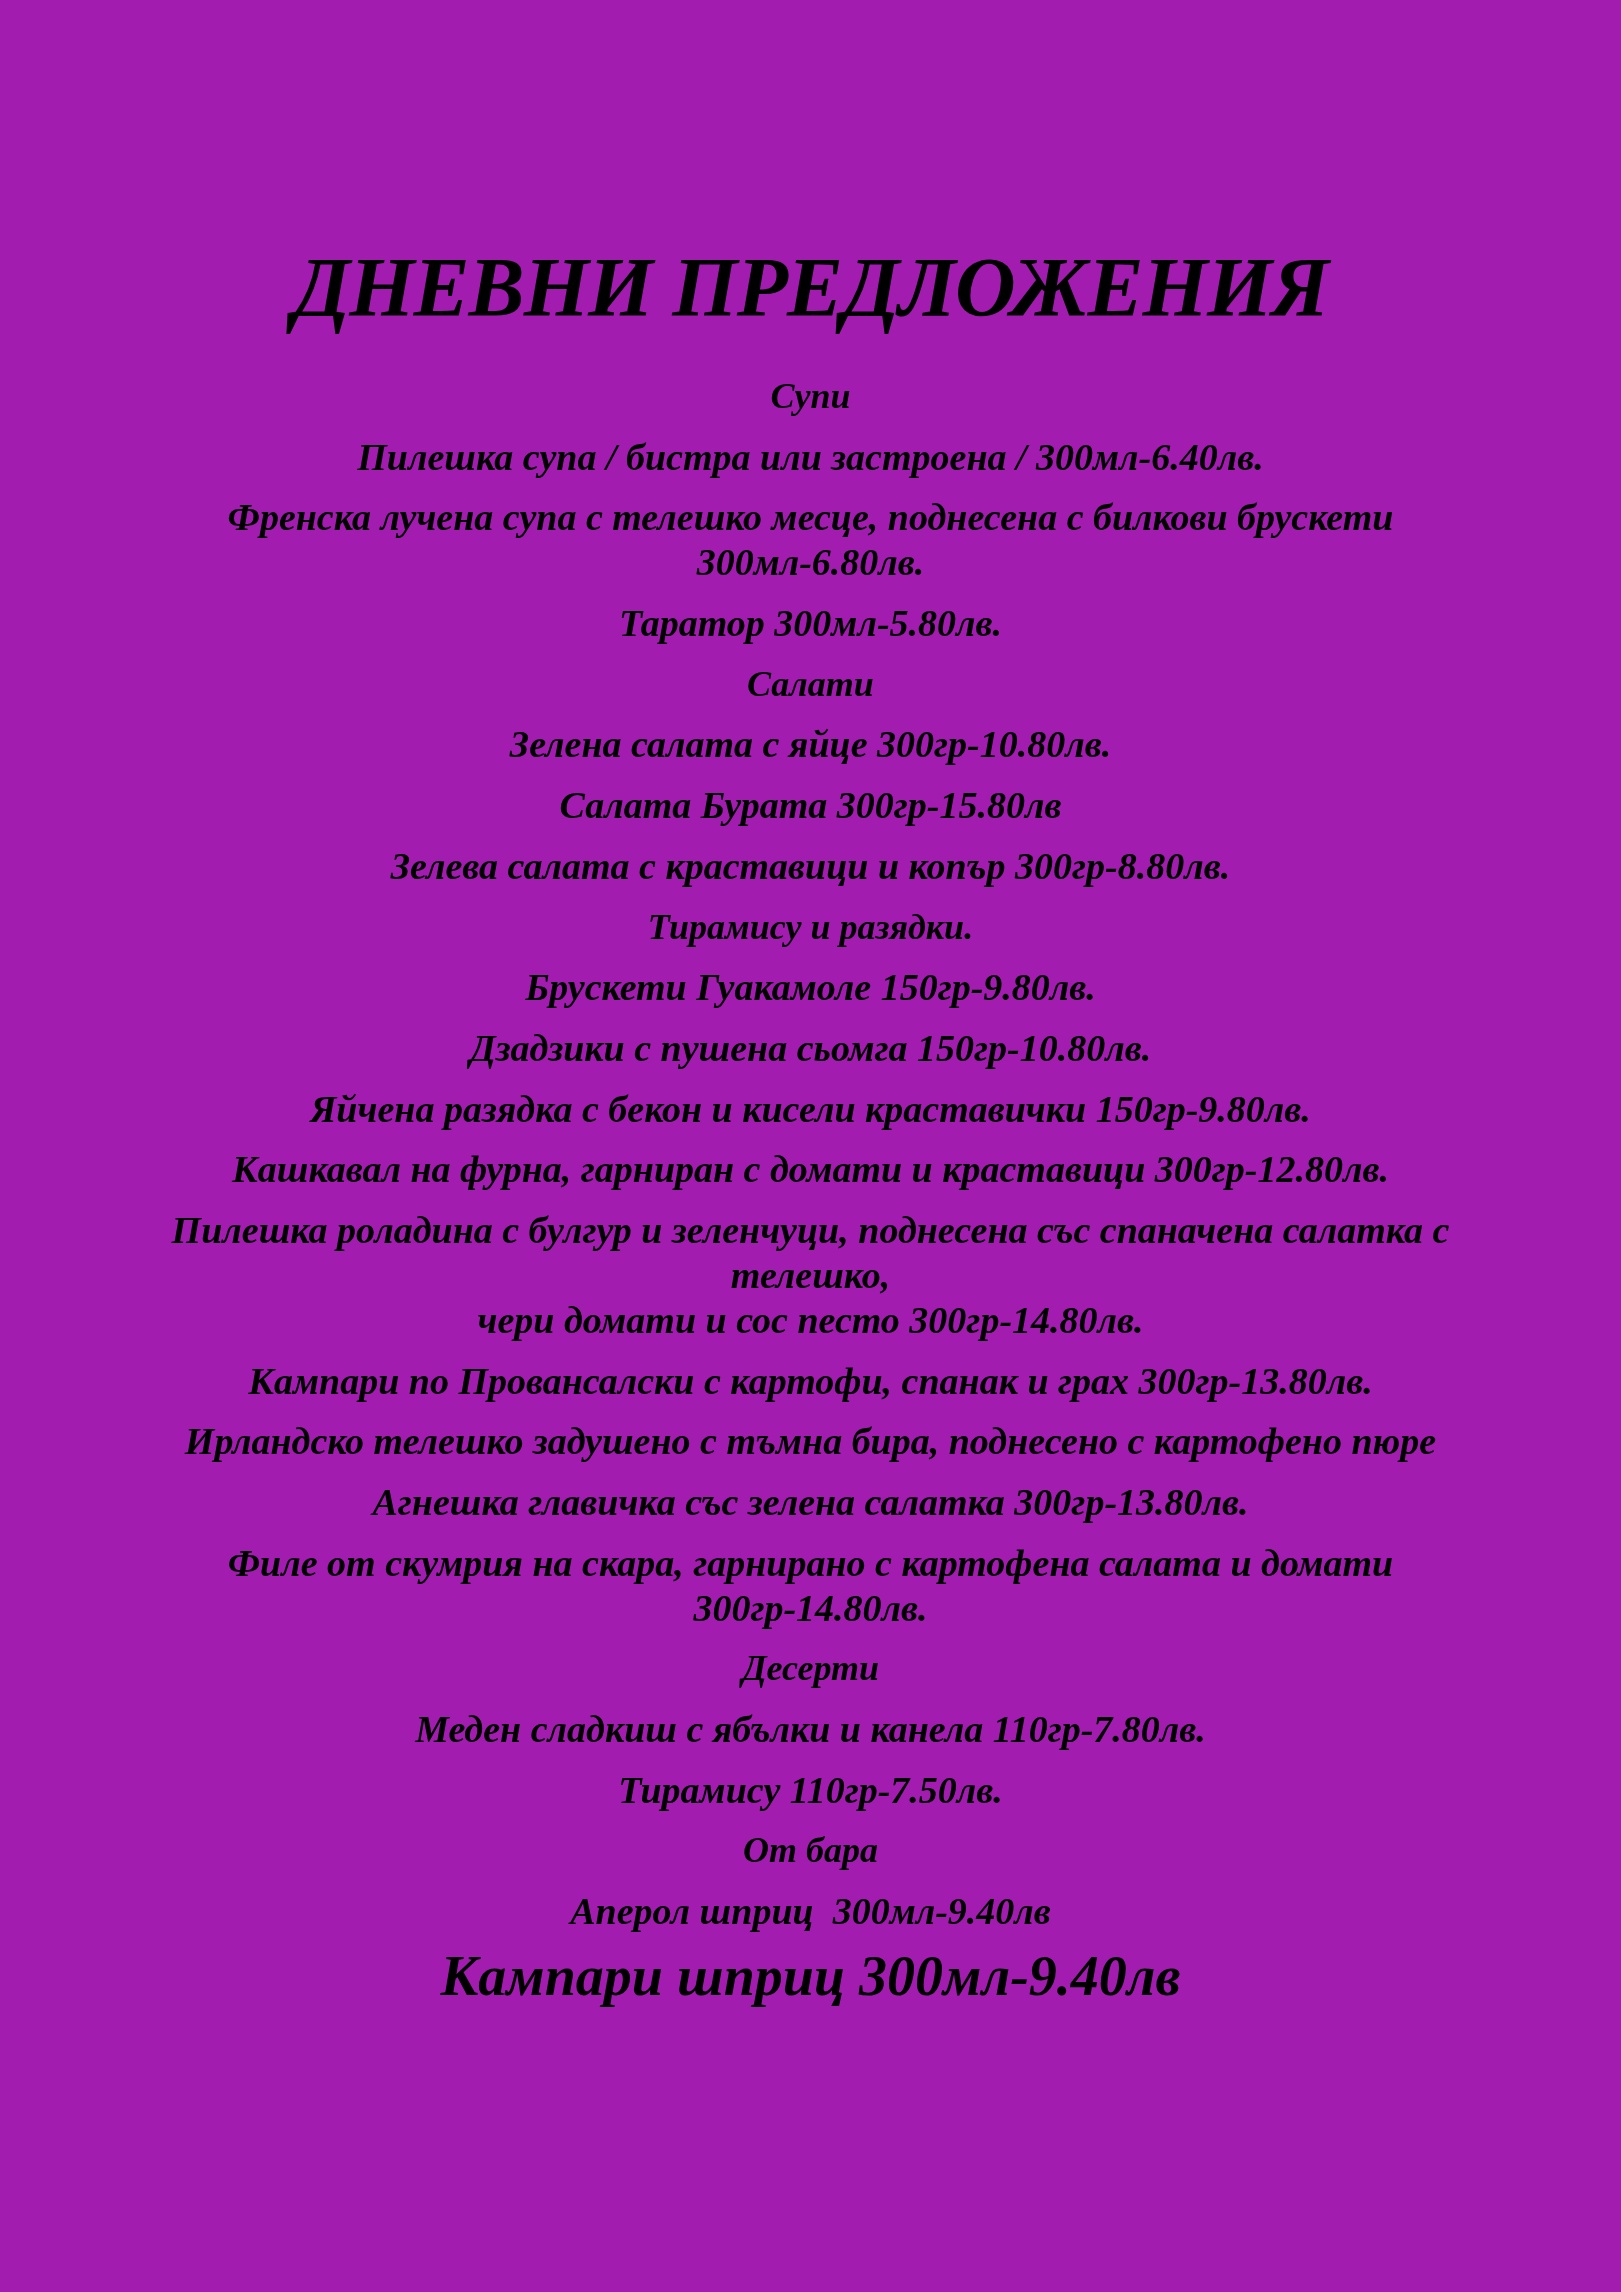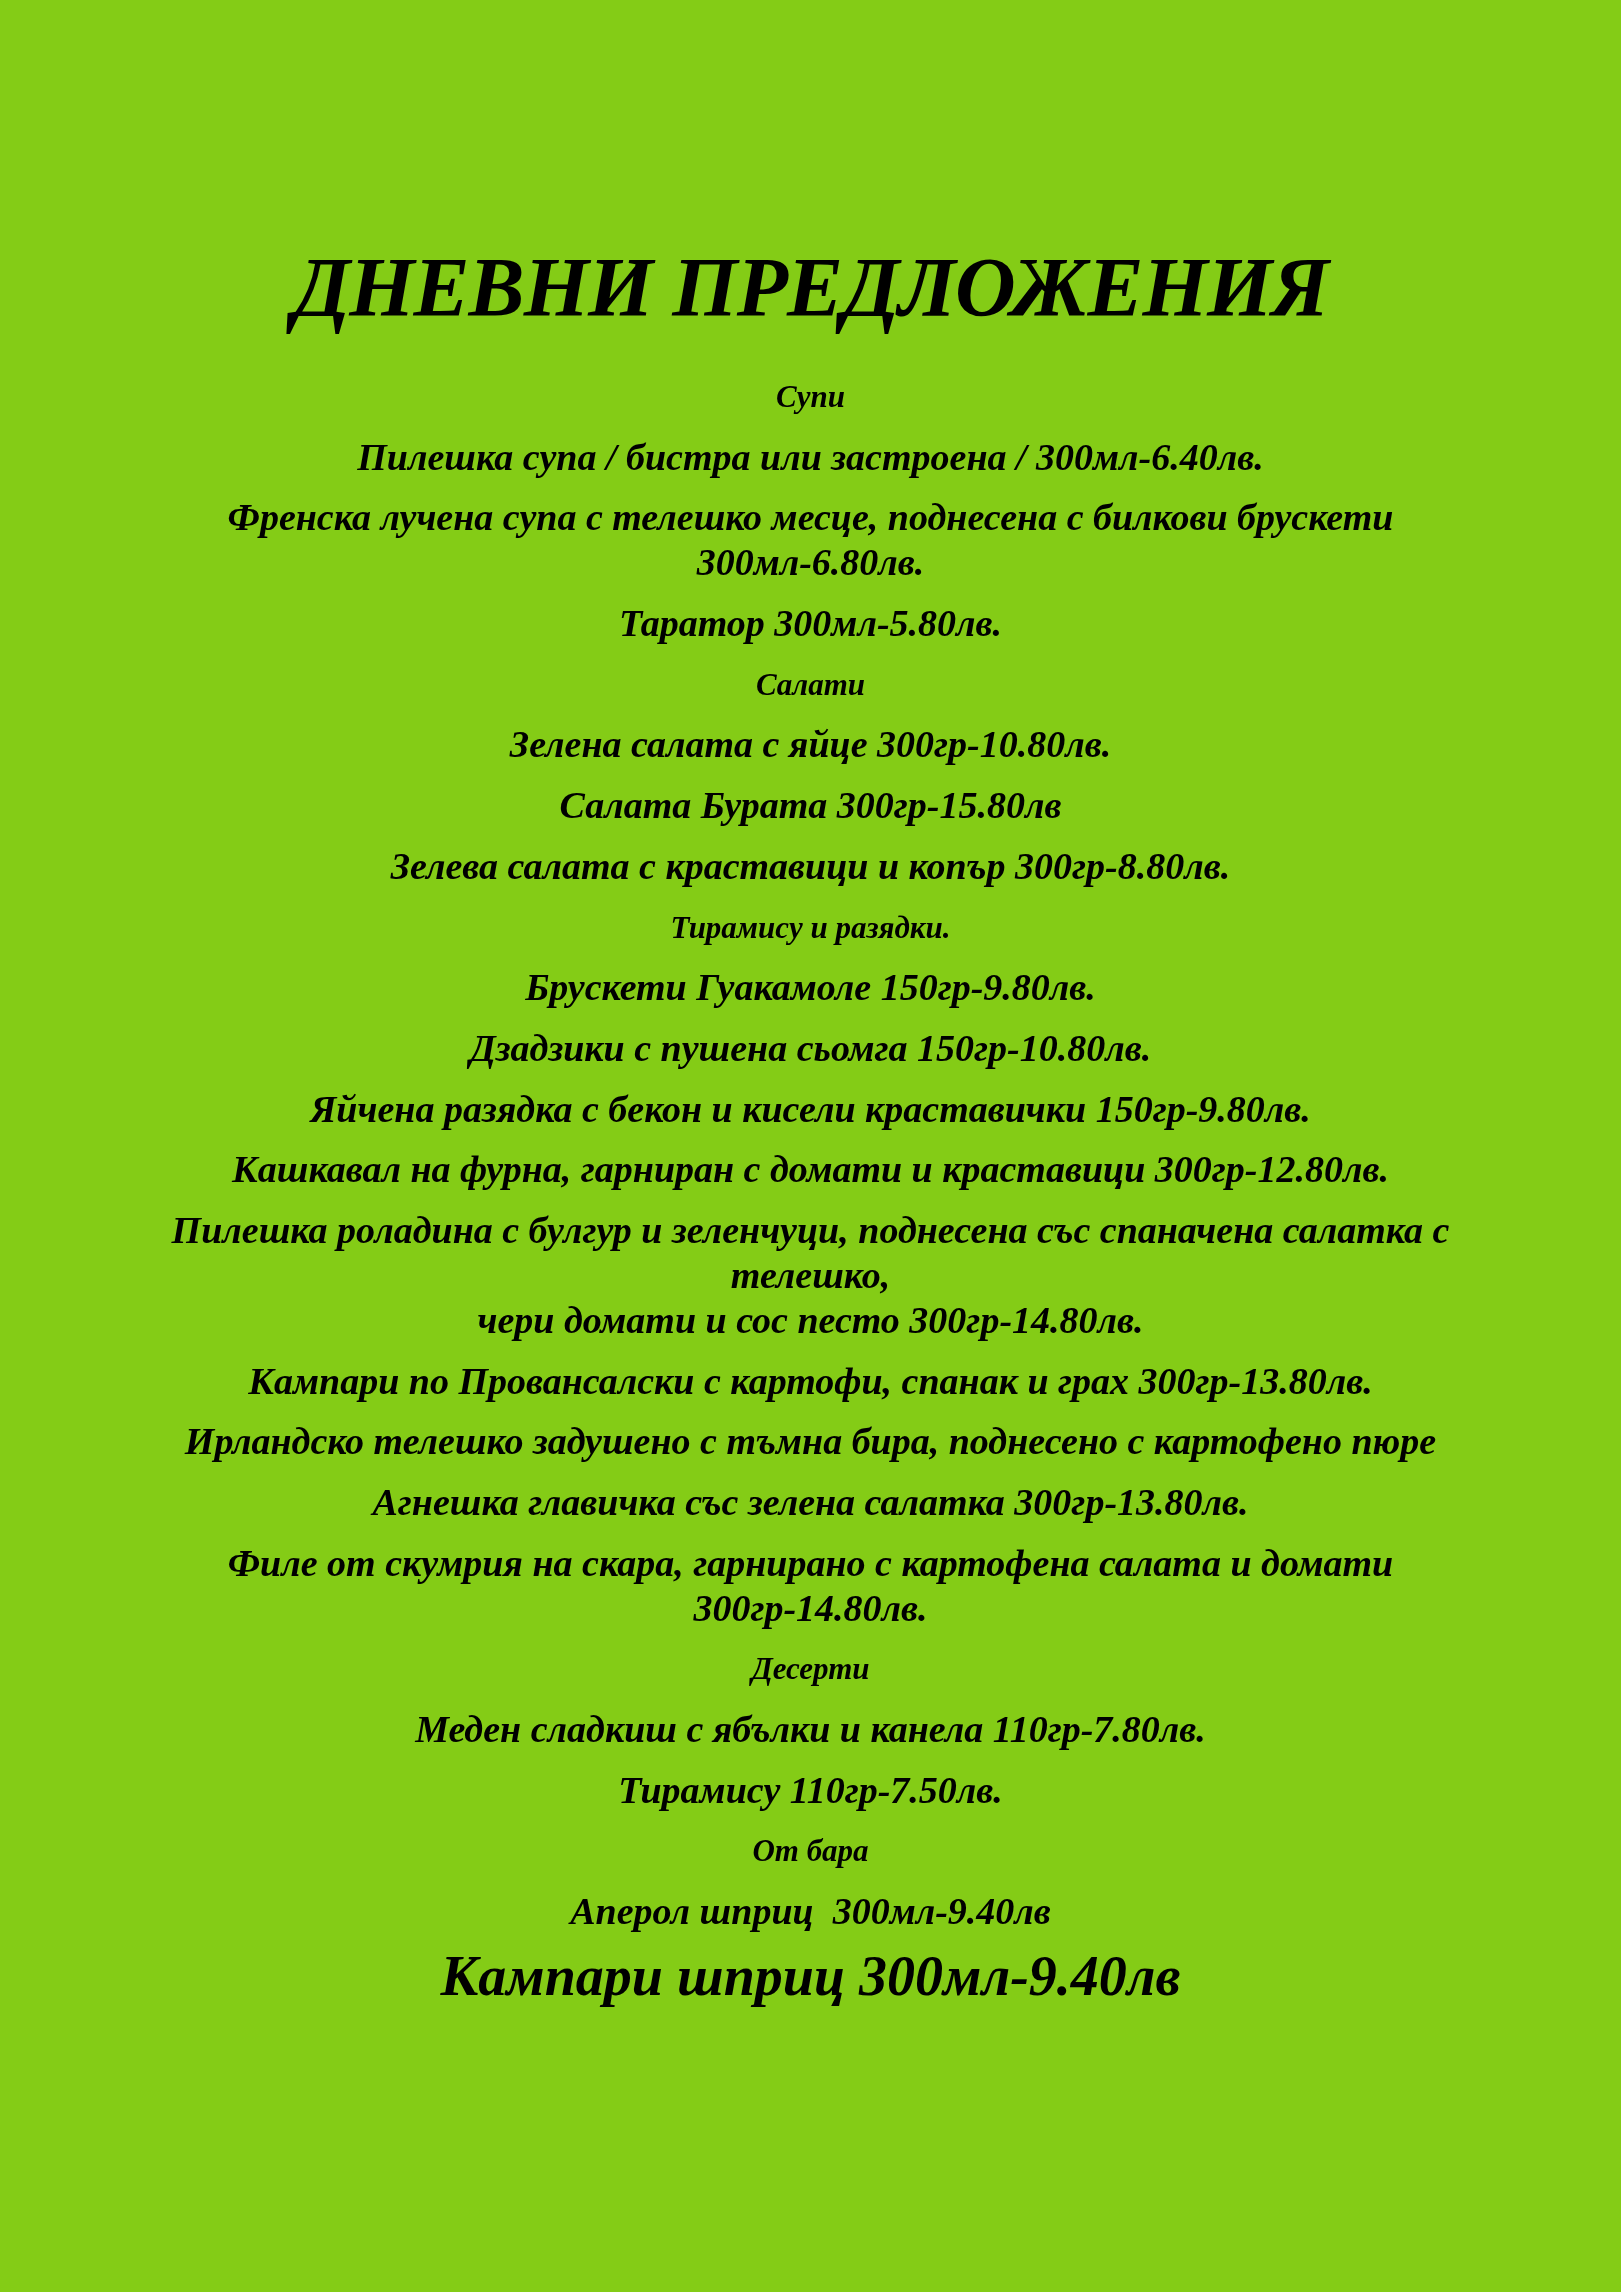--- a/index.html
+++ b/index.html
@@ -5,21 +5,21 @@
   html, body {
     margin: 0;
     padding: 0;
     background: #ffffff;
   }
   .page {
     position: relative;
     width: 1621px;
     height: 2293px;
     margin: 0 auto;
-    background: #84cc16;
+    background: #a21caf;
     color: #000000;
     font-family: "Liberation Serif", "DejaVu Serif", serif;
     font-style: italic;
     text-align: center;
     box-sizing: border-box;
     padding: 245px 147px 0 147px;
     overflow: hidden;
   }
   .page-title {
     font-size: 84px;
@@ -28,21 +28,21 @@
     font-style: italic;
     margin: 0 0 43px 0;
     letter-spacing: -1px;
     white-space: nowrap;
   }
   .menu-section {
     margin: 0;
     padding: 0;
   }
   .section-heading {
-    font-size: 31px;
+    font-size: 36px;
     line-height: 45px;
     font-weight: bold;
     font-style: italic;
     margin: 0 0 15.7px 0;
   }
   .menu-item {
     font-size: 38px;
     line-height: 45px;
     font-weight: bold;
     font-style: italic;

